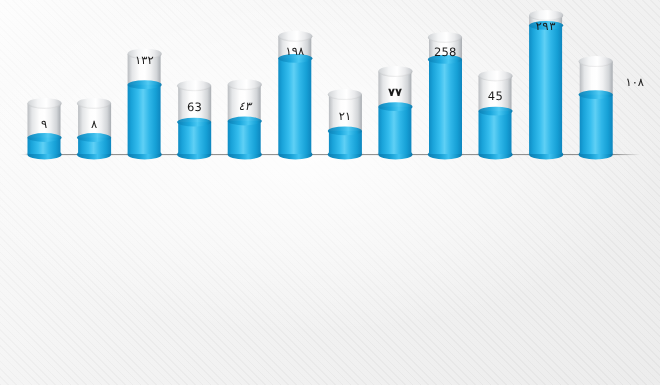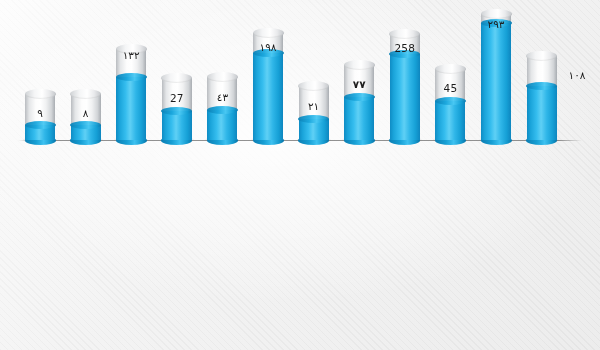--- a/index.html
+++ b/index.html
@@ -174,27 +174,27 @@
         <div class="bar-label"></div>
       </div>
       <div class="bar-slot" style="left: 153.8px;">
         <div class="cyl-shadow"></div>
         <div class="cyl" style="height: 62px;">
           <div class="cyl-empty" style="height: 33px;"></div>
           <div class="cyl-fill" style="height: 29px;"></div>
           <div class="cap-top" style="top: -5px;"></div>
           <div class="cap-mid" style="top: 29px;"></div>
           <div class="cap-bottom"></div>
-          <div class="bar-value" style="top: 14px;">27</div>
+          <div class="bar-value" style="top: 14px;">63</div>
         </div>
         <div class="bar-label"></div>
       </div>
       <div class="bar-slot" style="left: 199.4px;">
         <div class="cyl-shadow"></div>
-        <div class="cyl" style="height: 63px;">
+        <div class="cyl" style="height: 63px; font-style: italic;">
           <div class="cyl-empty" style="height: 33px;"></div>
           <div class="cyl-fill" style="height: 30px;"></div>
           <div class="cap-top" style="top: -5px;"></div>
           <div class="cap-mid" style="top: 29px;"></div>
           <div class="cap-bottom"></div>
           <div class="bar-value" style="top: 14px;">٤٣</div>
         </div>
         <div class="bar-label"></div>
       </div>
       <div class="bar-slot" style="left: 245px;">
@@ -258,21 +258,21 @@
         <div class="bar-label"></div>
       </div>
       <div class="bar-slot" style="left: 473px;">
         <div class="cyl-shadow"></div>
         <div class="cyl" style="height: 126px;">
           <div class="cyl-empty" style="height: 9px;"></div>
           <div class="cyl-fill" style="height: 117px;"></div>
           <div class="cap-top" style="top: -5px;"></div>
           <div class="cap-mid" style="top: 5px;"></div>
           <div class="cap-bottom"></div>
-          <div class="bar-value" style="top: 4px;">٢٩٣</div>
+          <div class="bar-value" style="top: 4px; font-family: Liberation Mono, monospace;">٢٩٣</div>
         </div>
         <div class="bar-label"></div>
       </div>
       <div class="bar-slot" style="left: 518.6px;">
         <div class="cyl-shadow"></div>
         <div class="cyl" style="height: 84px;">
           <div class="cyl-empty" style="height: 30px;"></div>
           <div class="cyl-fill" style="height: 54px;"></div>
           <div class="cap-top" style="top: -5px;"></div>
           <div class="cap-mid" style="top: 26px;"></div>

